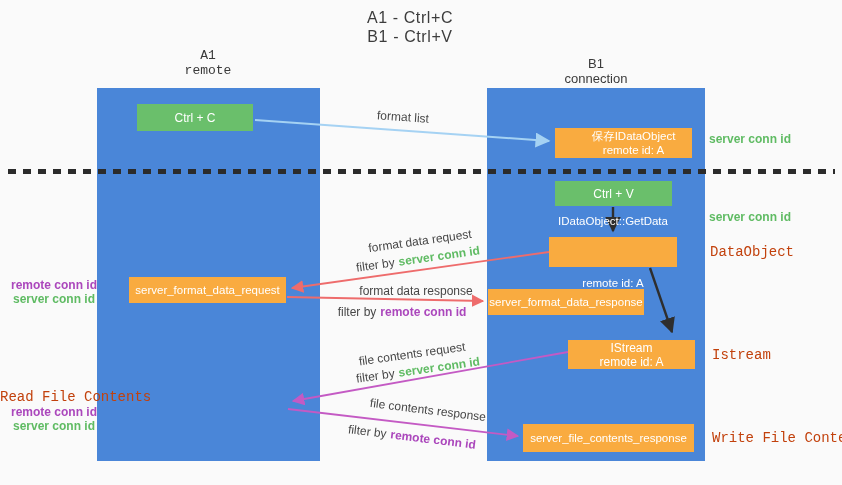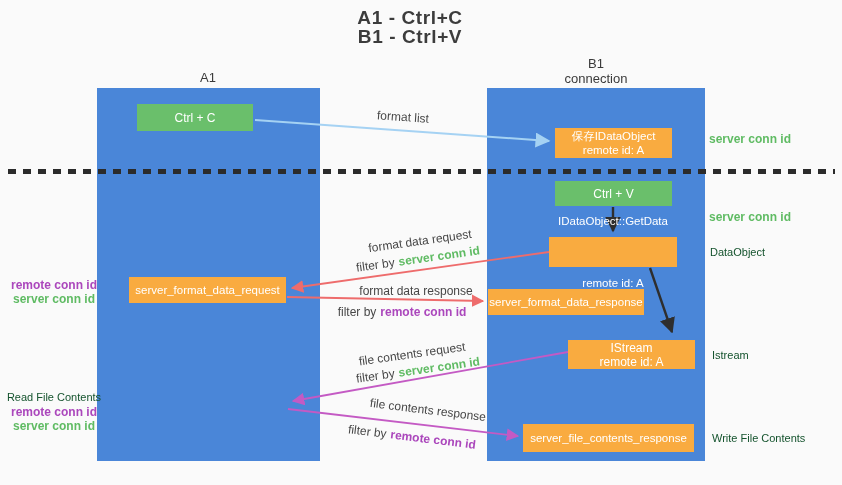--- a/index.html
+++ b/index.html
@@ -1,53 +1,53 @@
 <!DOCTYPE html>
 <html style="--lane-blue: #4a86d8; --box-green: #6abf6b; --box-orange: #f9ab40; --arrow-red: #ee6c6c; --arrow-magenta: #c45ac4; --arrow-light-blue: #a5d2f3; --arrow-black: #2e2e2e; --conn-green: #5fbb63; --conn-purple: #ab47bc;"><head>
 <meta charset="utf-8">
 <style>
   html,body { margin:0; padding:0; background:#fafafa; font-family:"Liberation Sans", sans-serif; }
   .canvas { position:relative; width:842px; height:485px; background:#fafafa; overflow:hidden; }
 
   .title { position:absolute; left:0; top:8px; width:820px; text-align:center;
-           font-size:19px; color:#3c3c3c; line-height:19px; letter-spacing:0.6px;font-weight:bold; }
+           font-size:16px; color:#3c3c3c; line-height:19px; letter-spacing:0.6px; }
 
   .lane-header { position:absolute; text-align:center; font-size:13px; color:#3a3a3a; line-height:15px; }
   .lane { position:absolute; background:var(--lane-blue,#4a86d8); }
 
   .dotted { position:absolute; left:8px; top:169px; width:827px; height:5px;
             background:repeating-linear-gradient(90deg,#2b2b2b 0 8px, transparent 8px 15px); }
 
   .box { position:absolute; display:flex; flex-direction:column; align-items:center; justify-content:center;
          color:#ffffff; font-size:12px; line-height:14px; text-align:center; white-space:nowrap; }
   .green-box  { background:var(--box-green,#6abf6b); }
   .orange-box { background:var(--box-orange,#f9ab40); }
 
   .side { position:absolute; font-size:12px; line-height:14px; white-space:nowrap; }
   .side.centered { text-align:center; }
   .bold-green  { color:var(--conn-green,#5fbb63); font-weight:bold; }
   .bold-purple { color:var(--conn-purple,#ab47bc); font-weight:bold; }
-  .dark { color:#14532d; font-size:11px; }
+  .dark { color:#c2410c; font-size:14px;font-family:Liberation Mono, monospace; }
 
   .alabel { position:absolute; white-space:nowrap; font-size:12px; color:#474747; }
   .alabel span + span { margin-left:4px; }
 
   svg.arrows { position:absolute; left:0; top:0; pointer-events:none; }
 </style>
 </head>
 <body>
 
 <div class="canvas">
 
   <div class="title">
     <div>A1 - Ctrl+C</div>
     <div>B1 - Ctrl+V</div>
   </div>
 
-  <div class="lane-header" style="left:148px; top:70px; width:120px;">
+  <div class="lane-header" style="left:148px; top:48px; width:120px;font-family:Liberation Mono, monospace;">
     <div>A1</div>
     <div>remote</div>
   </div>
   <div class="lane-header" style="left:536px; top:56px; width:120px;">
     <div>B1</div>
     <div>connection</div>
   </div>
 
   <div class="lane" style="left:97px; top:88px; width:223px; height:373px;"></div>
   <div class="lane" style="left:487px; top:88px; width:218px; height:373px;"></div>
@@ -75,21 +75,21 @@
     <line x1="549" y1="252" x2="292" y2="288" stroke="#ee6c6c" stroke-width="1.8" marker-end="url(#m-red)"></line>
     <line x1="287" y1="297" x2="483" y2="301" stroke="#ee6c6c" stroke-width="1.8" marker-end="url(#m-red)"></line>
     <line x1="568" y1="352" x2="293" y2="401" stroke="#c45ac4" stroke-width="1.8" marker-end="url(#m-mag)"></line>
     <line x1="288" y1="409" x2="518" y2="436" stroke="#c45ac4" stroke-width="1.8" marker-end="url(#m-mag)"></line>
   </svg>
 
   <div class="box green-box" style="left:137px; top:104px; width:116px; height:27px;">
     <div>Ctrl + C</div>
   </div>
 
-  <div class="box orange-box" style="left:555px; top:128px; width:117px; height:30px; font-size:11.5px;">
+  <div class="box orange-box" style="left:555px; top:128px; width:117px; height:30px; font-size:11.5px;padding-left:20px;">
     <div>保存IDataObject</div>
     <div>remote id: A</div>
   </div>
 
   <div class="box green-box" style="left:555px; top:181px; width:117px; height:25px;">
     <div>Ctrl + V</div>
   </div>
 
   <div class="box orange-box" style="left:549px; top:237px; width:128px; height:30px; font-size:11.5px;gap:48px;">
     <div>IDataObject::GetData</div>

